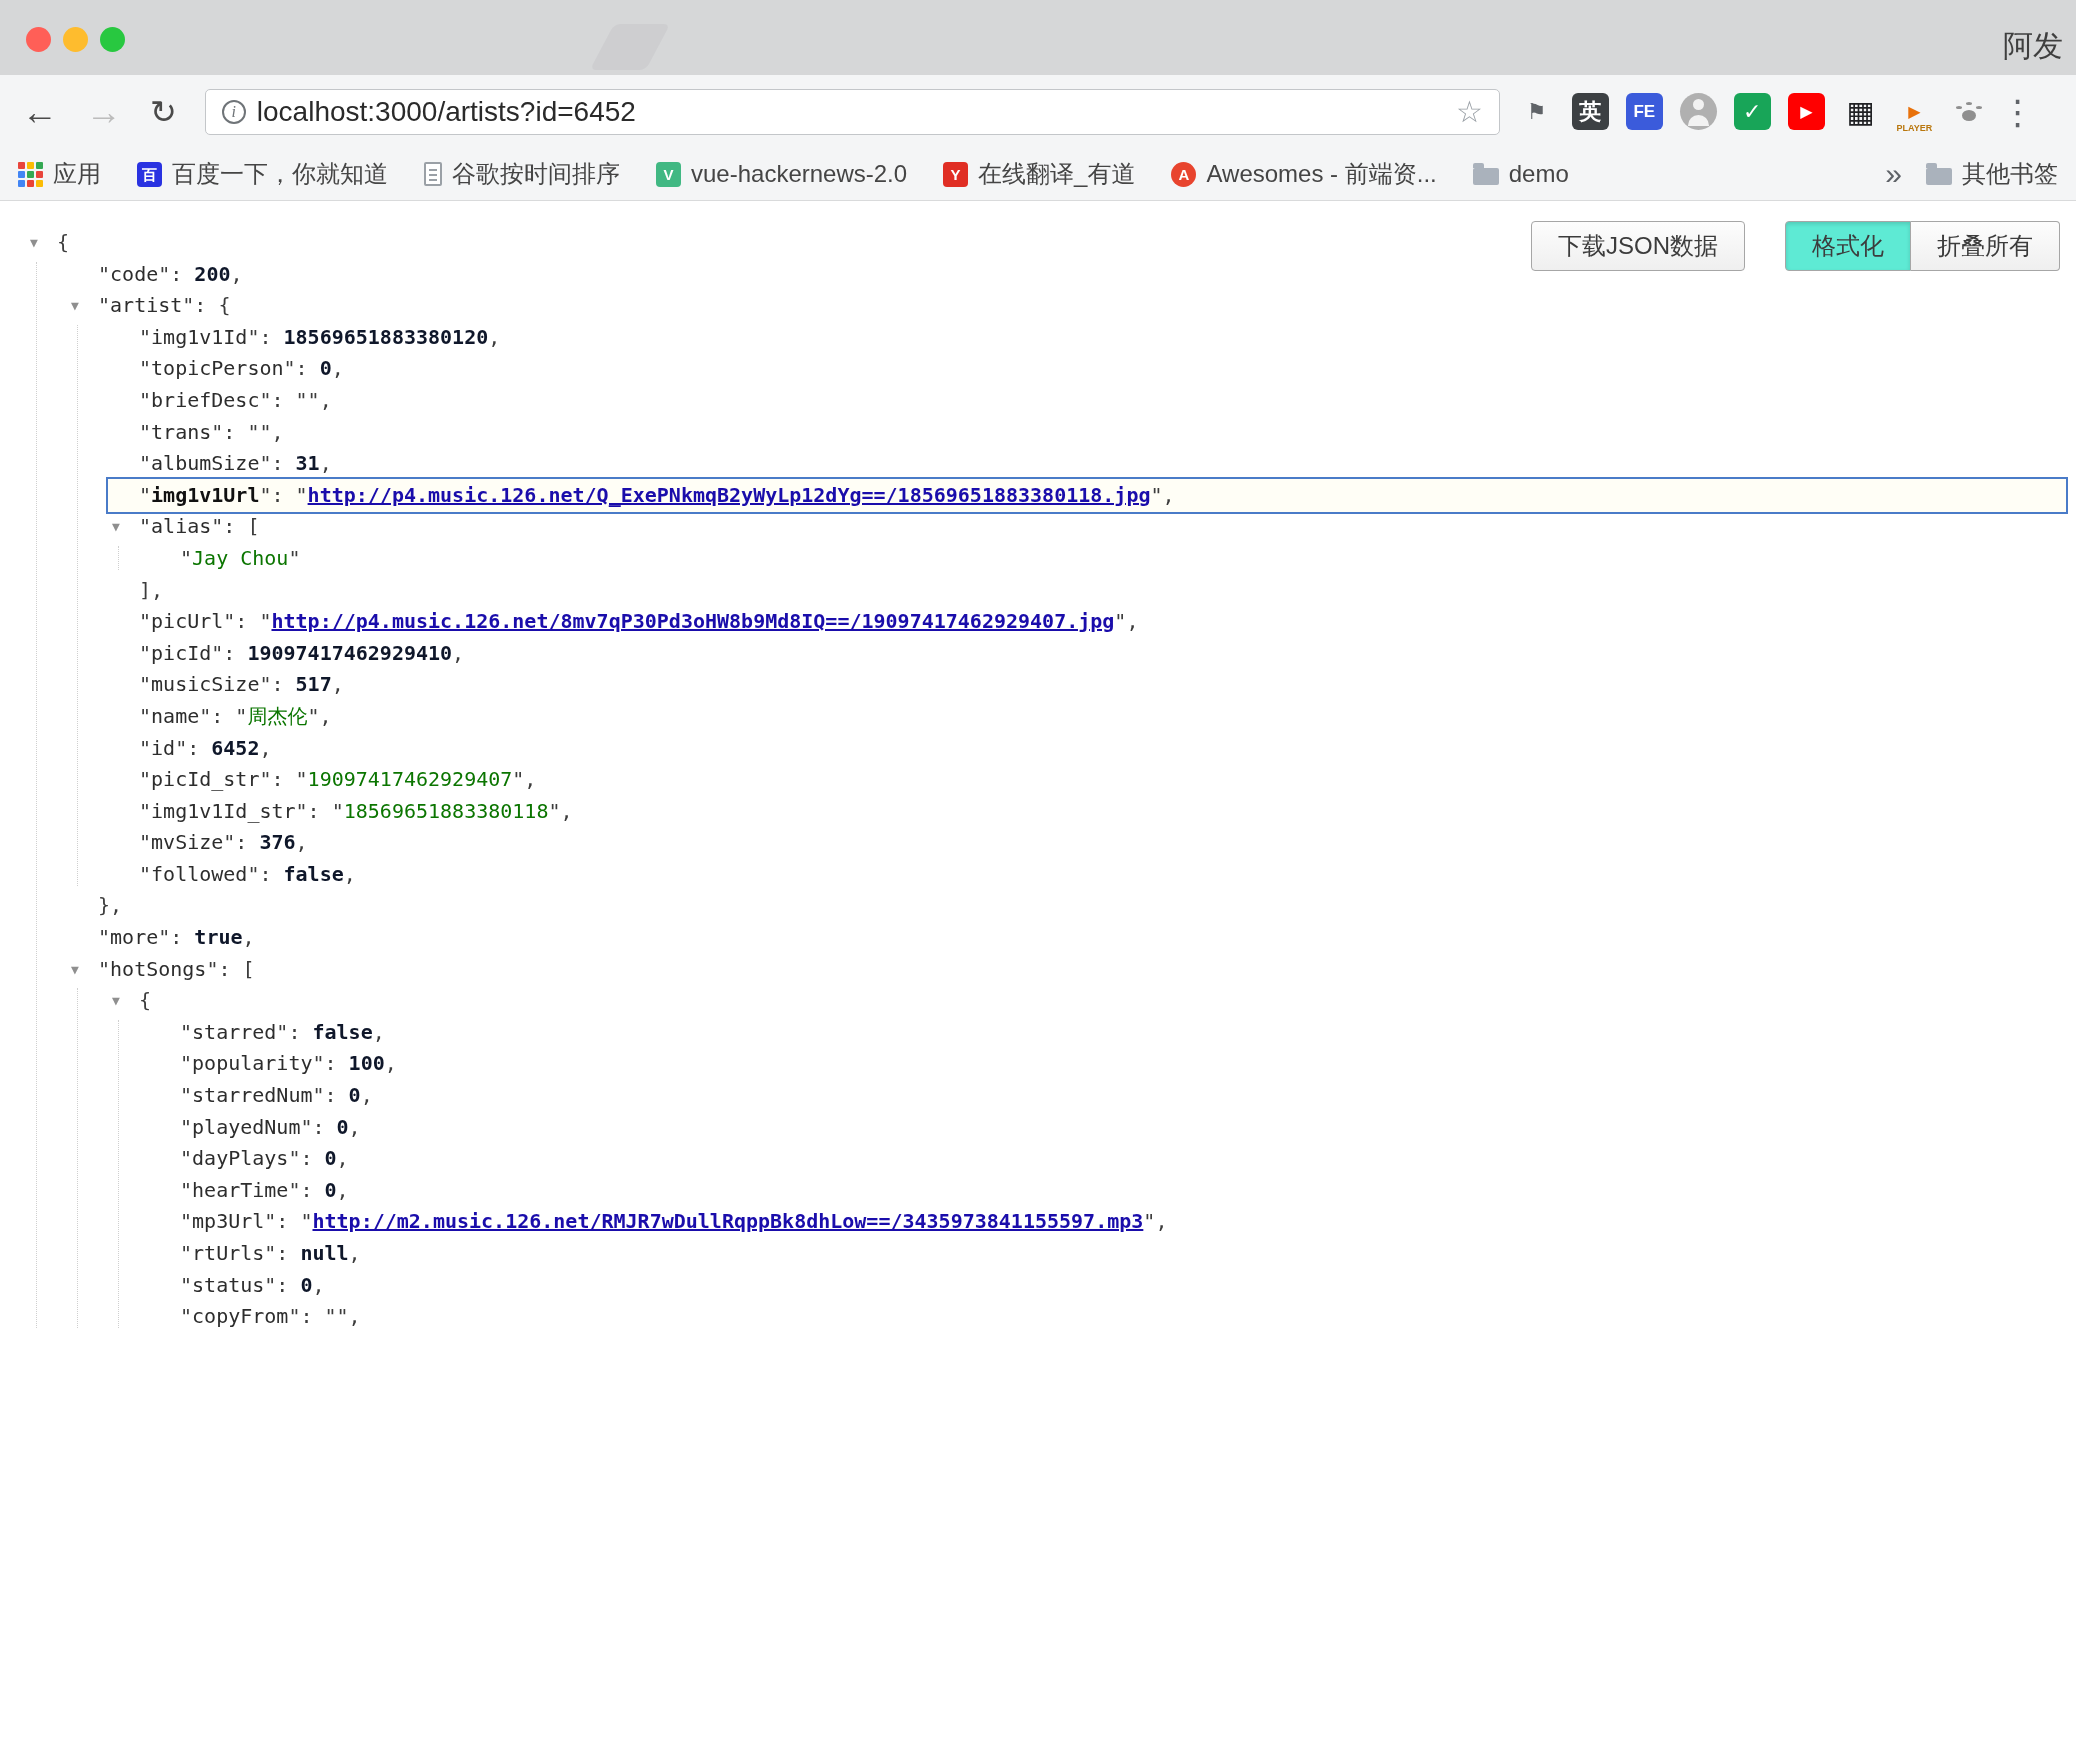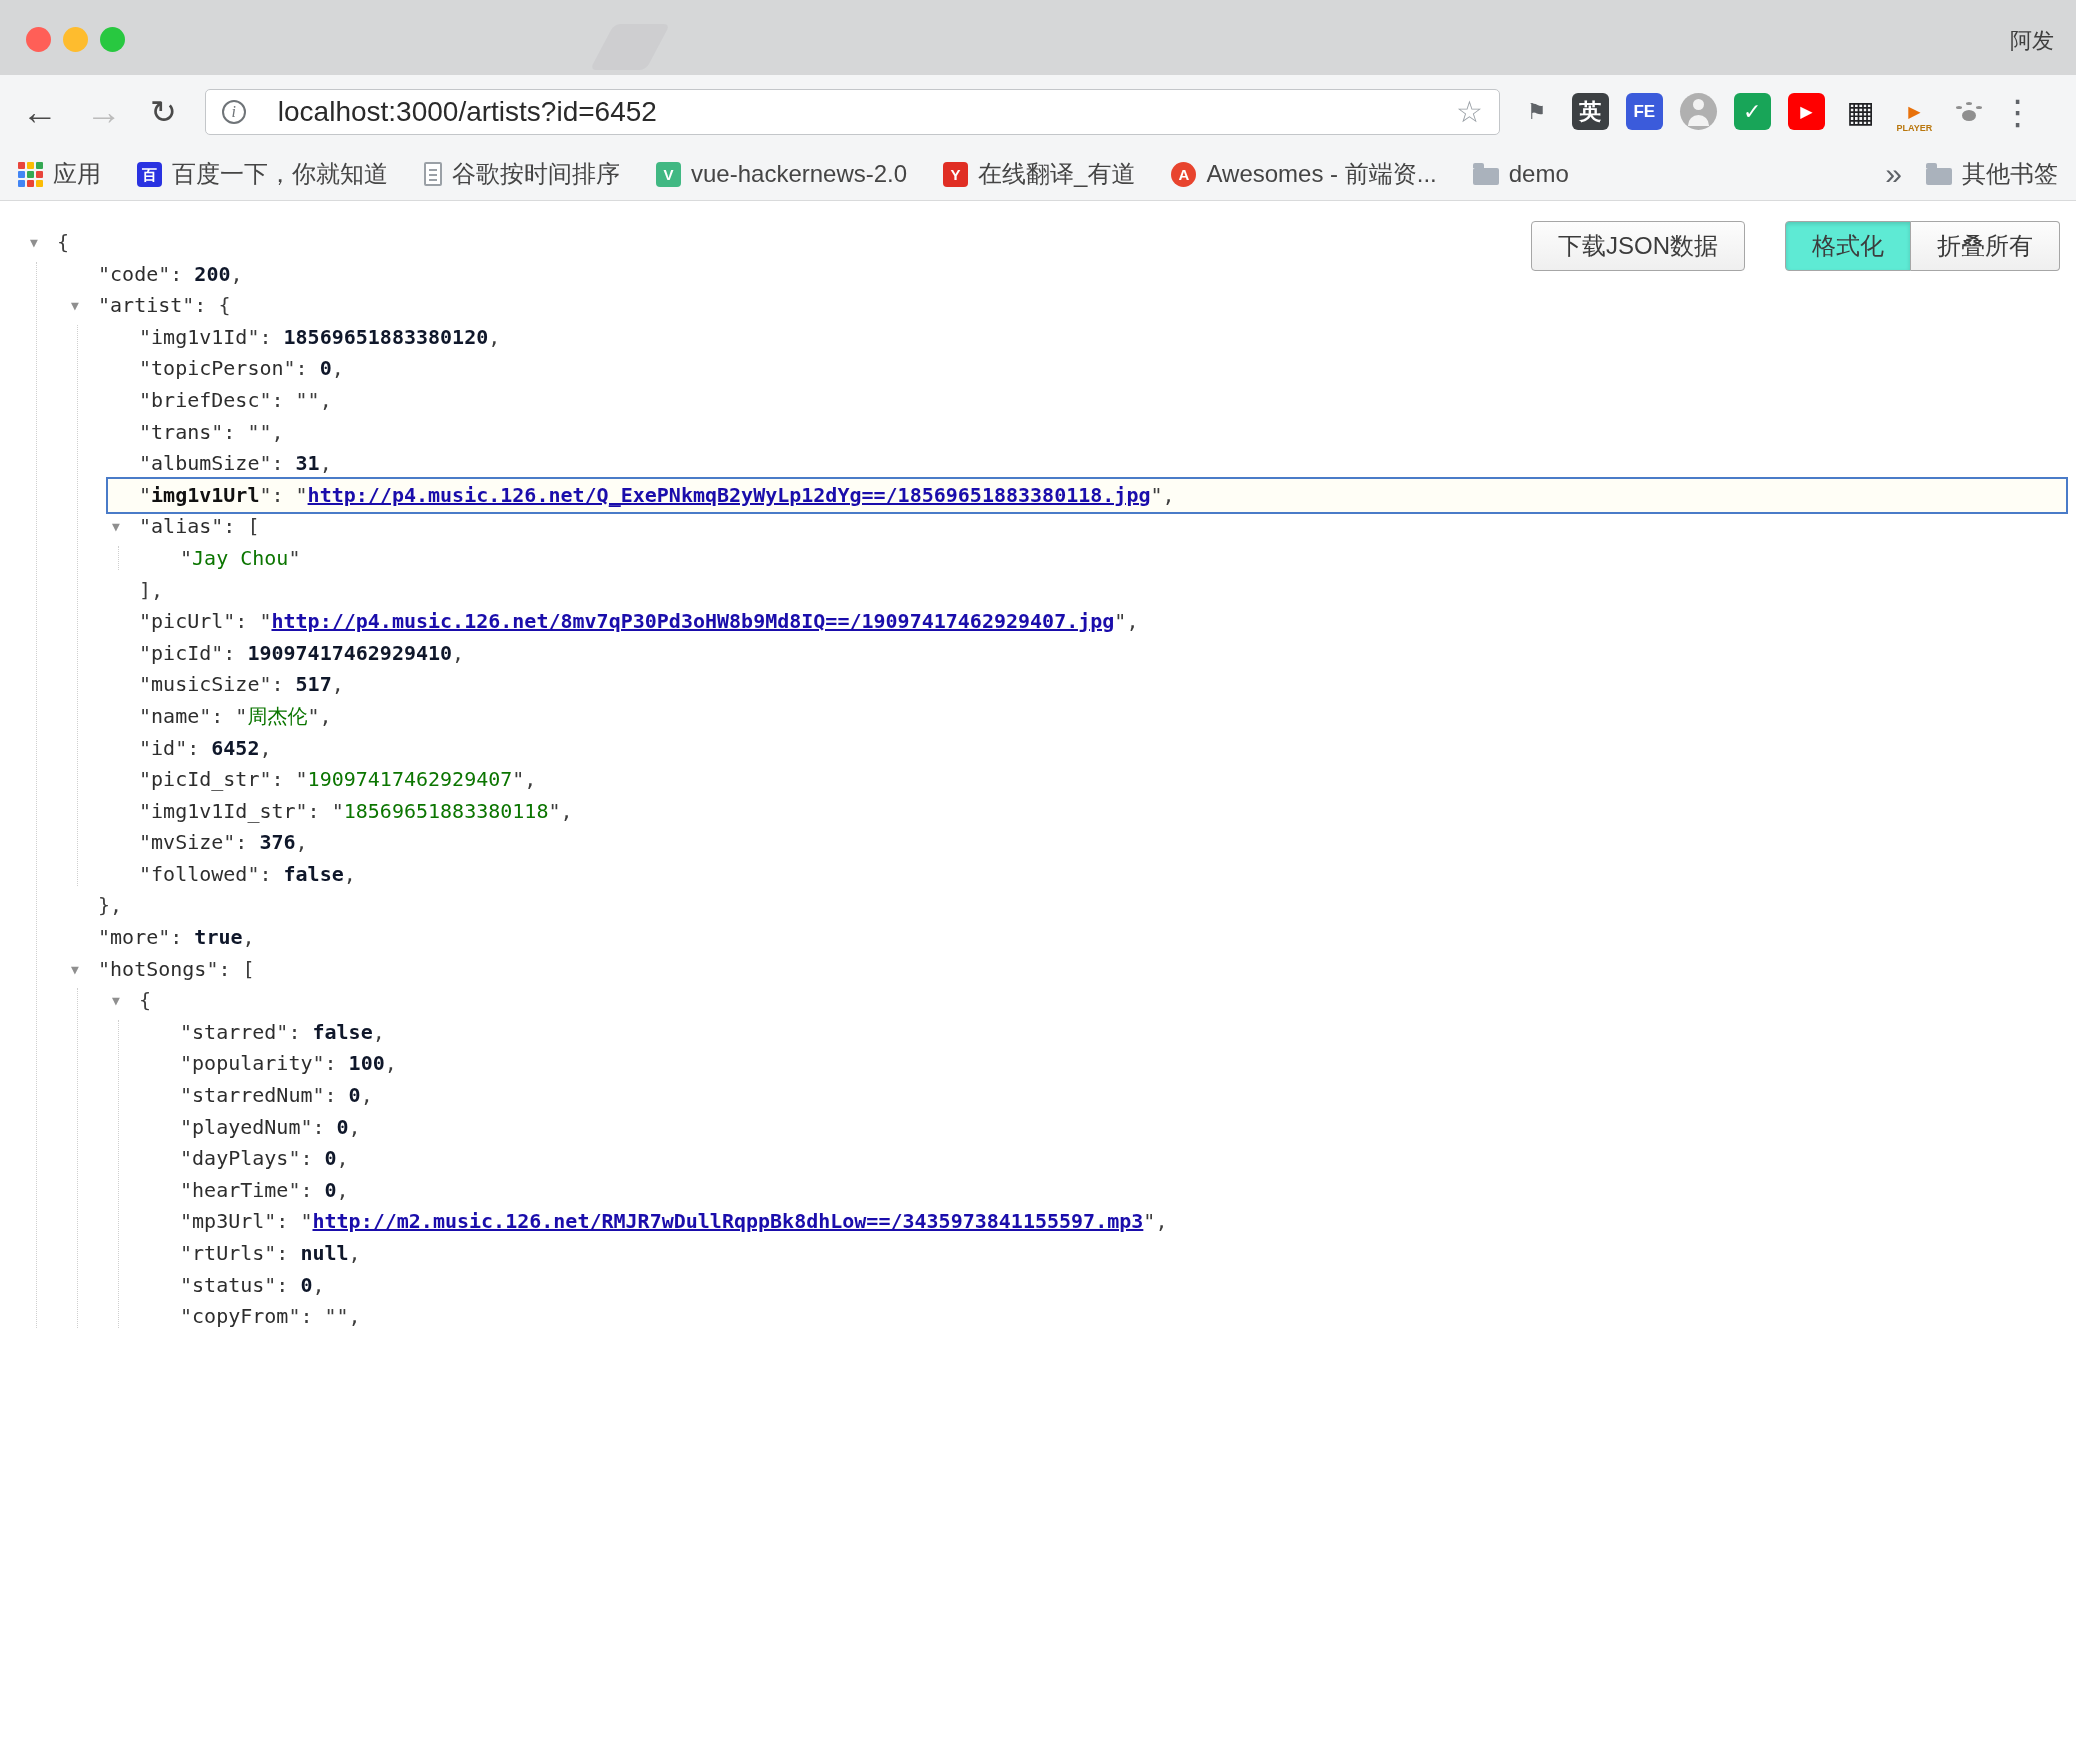--- a/index.html
+++ b/index.html
@@ -12,33 +12,33 @@
   .tl-close { left:26px;  background:#ff5f57; }
   .tl-min   { left:63px;  background:#febc2e; }
   .tl-zoom  { left:100px; background:#28c840; }
   .tab { position:absolute; left:152px; top:18px; width:430px; height:57px; background:#f4f5f6;
          clip-path:polygon(20px 0,410px 0,430px 100%,0 100%);
          display:flex; align-items:center; padding:0 26px 0 32px; }
   .tab-title { font-size:24px; color:#454545; margin-left:14px; flex:1; white-space:nowrap; overflow:hidden; }
   .tab-close { font-size:30px; color:#9a9a9a; margin-left:8px; }
   .newtab { position:absolute; left:602px; top:24px; width:56px; height:46px; background:#c9cacc;
             transform:skewX(-28deg); border-radius:6px; opacity:.65; }
-  .profile { position:absolute; right:22px; top:26px; font-size:22px; color:#3f3f3f; }
+  .profile { position:absolute; right:13px; top:26px; font-size:30px; color:#3f3f3f; }
 
   
   .toolbar { height:73px; background:#f4f5f6; display:flex; align-items:center; padding:0 22px; }
   .nav { font-size:36px; color:#4a4a4a; margin-right:28px; line-height:1; }
   .fwd { color:#bcbcbc; }
   .reload { font-size:32px; }
   .omnibox { flex:0 0 1295px; height:46px; background:#fff; border:1px solid #c3c6c9; border-radius:5px;
              display:flex; align-items:center; padding:0 16px; }
   .info-ico { width:24px; height:24px; border:2px solid #6f7478; border-radius:50%; font-size:16px;
               line-height:20px; text-align:center; color:#6f7478;
               font-family:"Liberation Serif",serif; font-style:italic; flex:0 0 auto; }
-  .url { font-size:28px; color:#2a2a2a; margin-left:32px; flex:1; white-space:nowrap; overflow:hidden; }
+  .url { font-size:28px; color:#2a2a2a; margin-left:11px; flex:1; white-space:nowrap; overflow:hidden; }
   .star { font-size:30px; color:#9aa0a6; }
   .extrow { display:flex; align-items:center; gap:17px; margin-left:18px; }
   .ext { width:37px; height:37px; line-height:37px; text-align:center; font-size:22px; border-radius:6px;
          position:relative; font-weight:bold; }
   .menu { font-size:34px; color:#5f6368; margin-left:14px; }
   .user-shape { background:#b0b0b0; border-radius:50%; }
   .user-shape::before { content:""; position:absolute; top:6px; left:13px; width:11px; height:11px;
                         border-radius:50%; background:#f2f2f2; }
   .user-shape::after  { content:""; position:absolute; bottom:4px; left:8px; width:21px; height:11px;
                         border-radius:11px 11px 0 0; background:#f2f2f2; }

